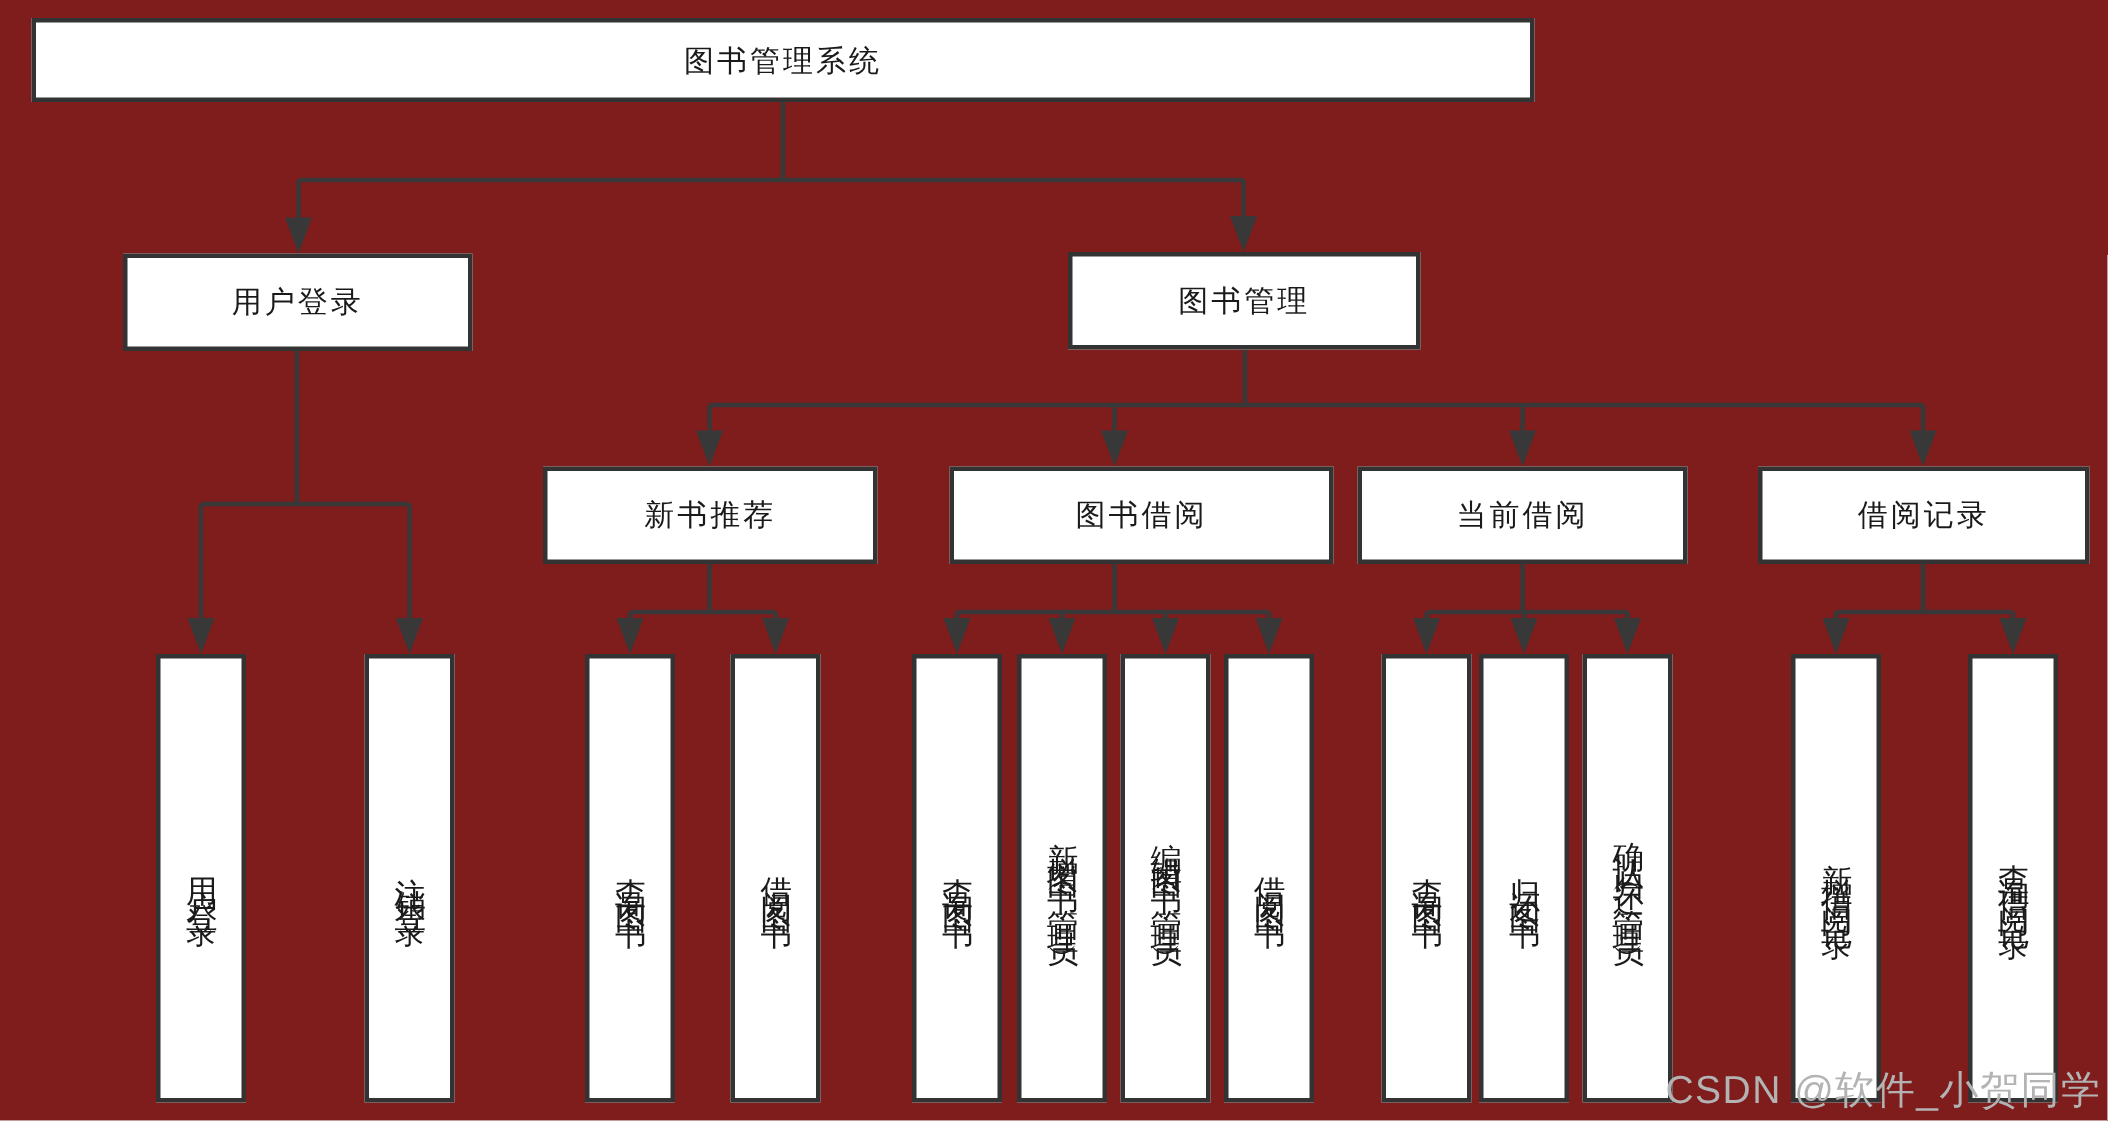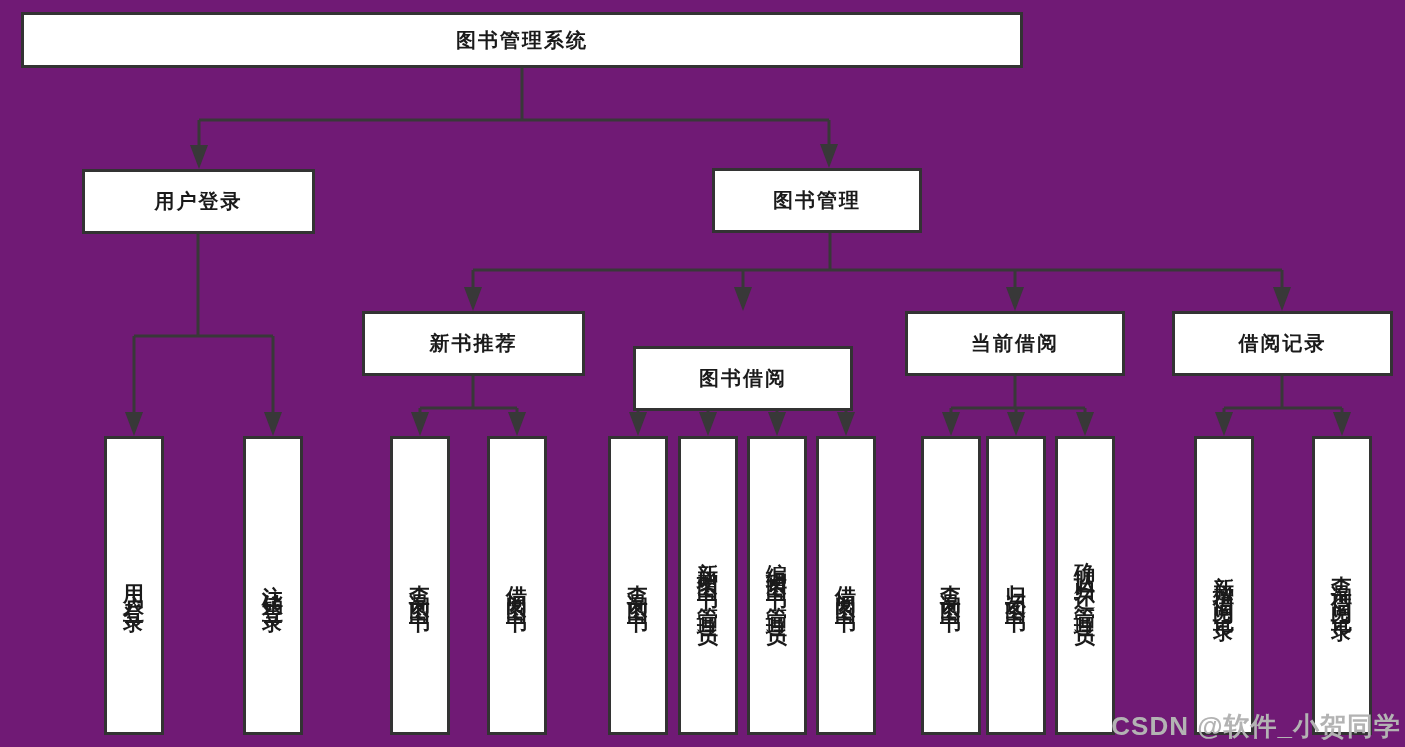--- a/index.html
+++ b/index.html
@@ -1,23 +1,22 @@
 <!DOCTYPE html>
 <html><head>
 <meta charset="utf-8">
 <style>
   html, body { margin: 0; padding: 0; background: #ffffff; }
   .canvas {
     position: relative;
     width: 1405px;
     height: 747px;
-    background: #701a75;
+    background: #7f1d1d;
     font-family: "Liberation Sans", "DejaVu Sans", sans-serif;
     overflow: hidden;
-    font-weight: bold;
   }
   .connectors {
     position: absolute;
     left: 0; top: 0;
     width: 1405px; height: 747px;
     z-index: 1;
   }
   .node {
     position: absolute;
     box-sizing: border-box;
@@ -125,28 +124,28 @@
     </g>
   </svg>
 
   <div class="node hbox" style="left:21px; top:12px; width:1002px; height:56px;">
     <span>图书管理系统</span>
   </div>
 
   <div class="node hbox" style="left:82px; top:169px; width:233px; height:65px;">
     <span>用户登录</span>
   </div>
-  <div class="node hbox" style="left:712px; top:168px; width:210px; height:65px;">
+  <div class="node hbox" style="left:712px; top:168px; width:235px; height:65px;">
     <span>图书管理</span>
   </div>
 
   <div class="node hbox" style="left:362px; top:311px; width:223px; height:65px;">
     <span>新书推荐</span>
   </div>
-  <div class="node hbox" style="left:633px; top:311px; width:220px; height:65px;margin-top:35px;">
+  <div class="node hbox" style="left:633px; top:311px; width:256px; height:65px;">
     <span>图书借阅</span>
   </div>
   <div class="node hbox" style="left:905px; top:311px; width:220px; height:65px;text-align:right;">
     <span>当前借阅</span>
   </div>
   <div class="node hbox" style="left:1172px; top:311px; width:221px; height:65px;">
     <span>借阅记录</span>
   </div>
 
   <div class="node vbox" style="left:104px; top:436px; width:60px; height:299px;">

